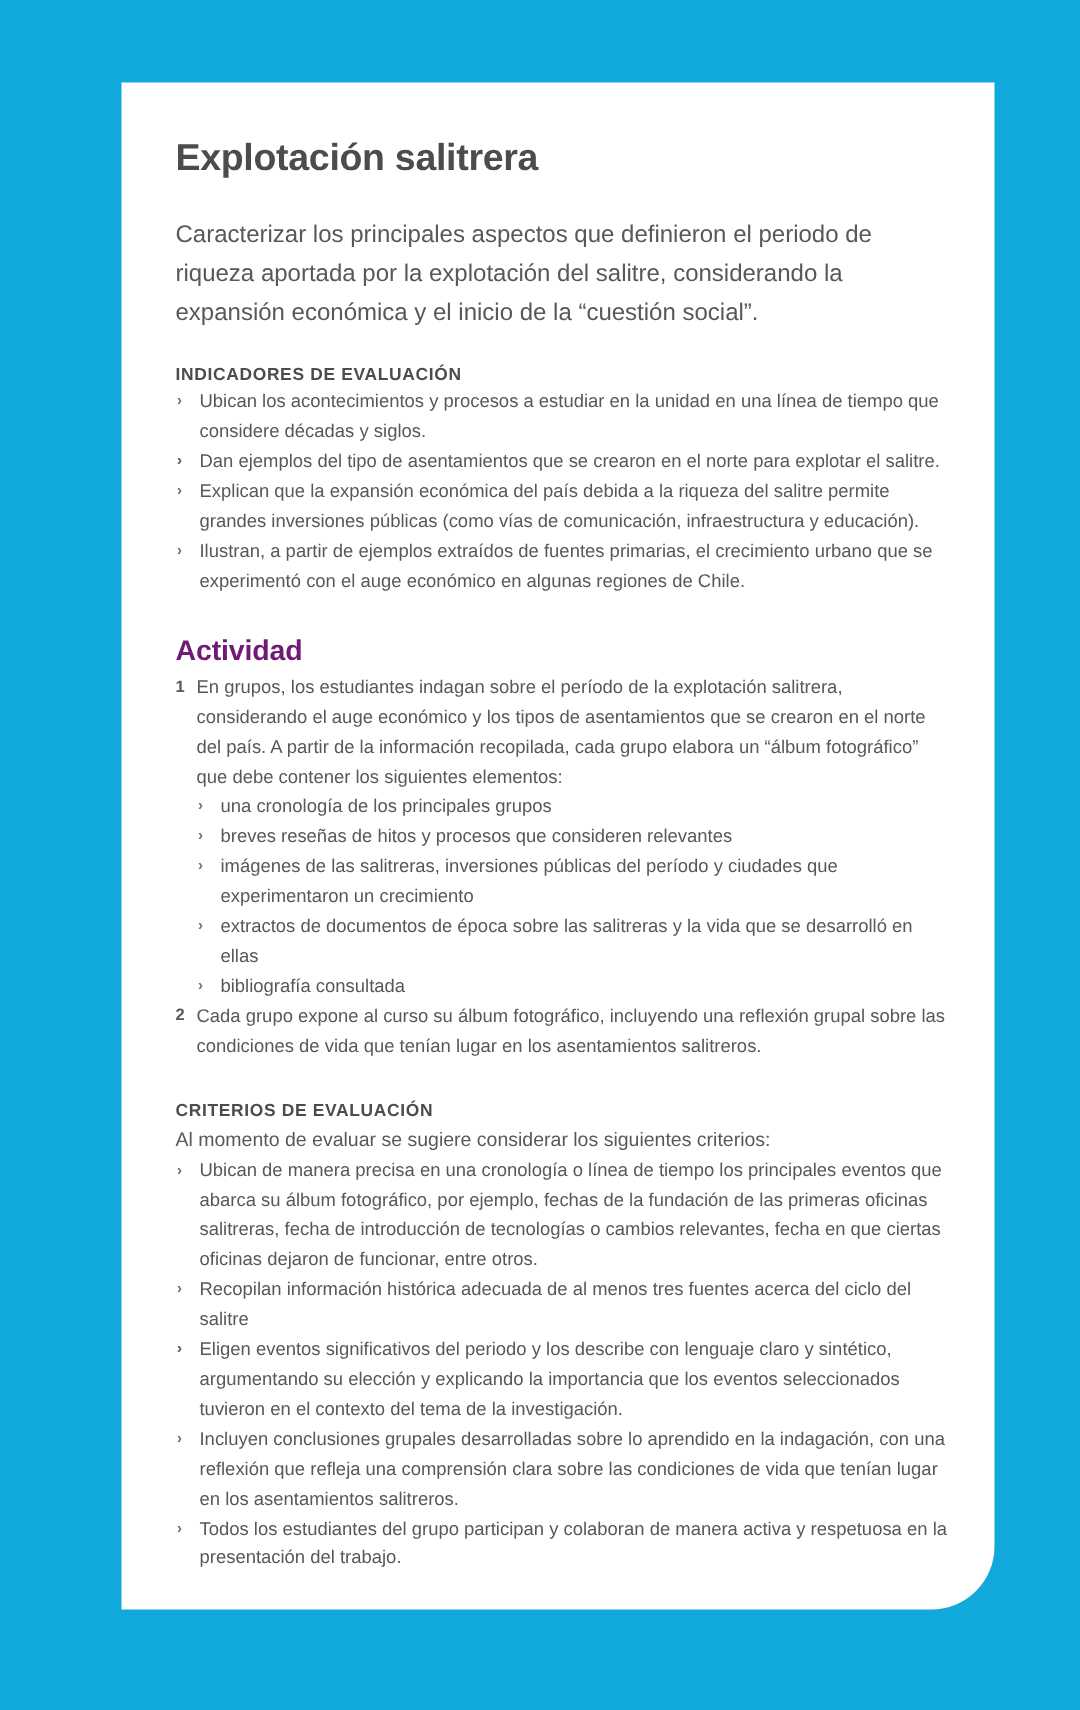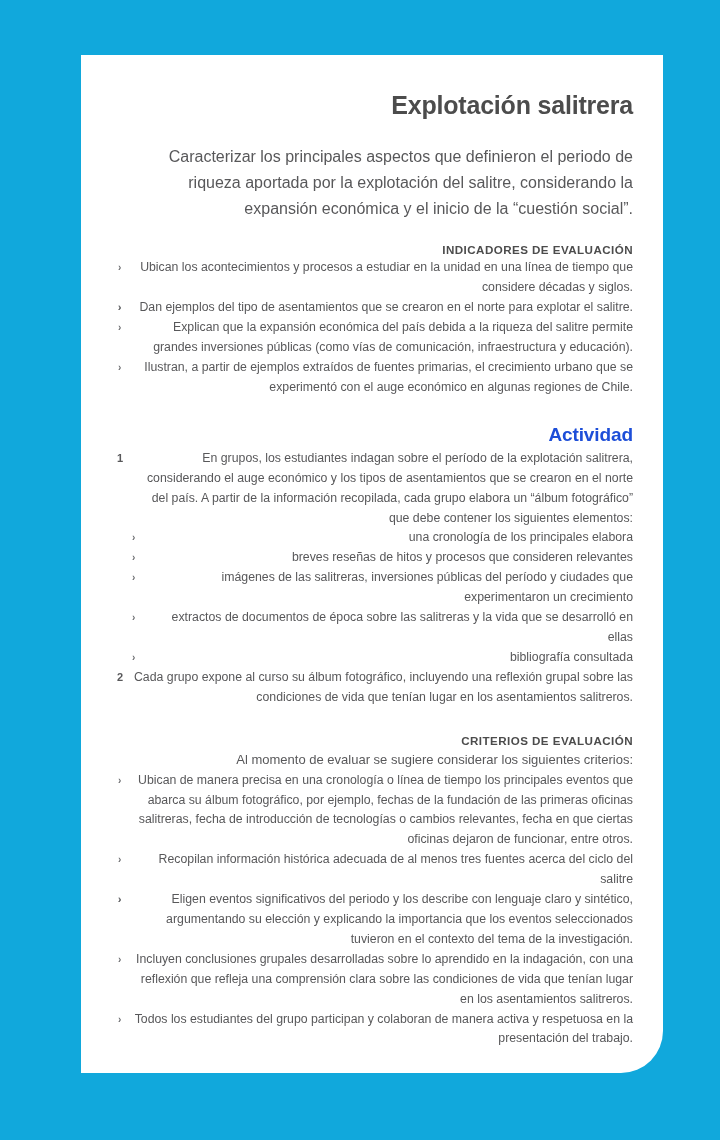--- a/index.html
+++ b/index.html
@@ -30,21 +30,20 @@
     width: 582px;
     height: 1018px;
     background: #ffffff;
     border-bottom-right-radius: 42px;
     box-sizing: border-box;
     padding: 36px 36px 0 36px;
   }
 
   .inner {
     width: 516px;
-    text-align: right;
   }
 
   
   .doc-title {
     font-size: 25px;
     font-weight: bold;
     color: #4c4c4c;
     letter-spacing: -0.2px;
     margin: 0 0 24px 0;
     line-height: 1.15;
@@ -76,21 +75,21 @@
   .section-intro {
     font-size: 13px;
     color: #58585a;
     line-height: 1.62;
     margin: 0 0 1px 0;
   }
 
   .activity-heading {
     font-size: 19px;
     font-weight: bold;
-    color: #1d4ed8;
+    color: #701a75;
     margin: 0 0 3px 0;
     letter-spacing: -0.1px;
   }
 
   .block-gap {
     height: 26px;
   }
 
   
   ul.chev, ol.num {
@@ -188,21 +187,21 @@
 
       <ol class="num">
         <li class="num-item">
           <span class="num">1</span>
           <span>En grupos, los estudiantes indagan sobre el período de la explotación salitrera, considerando el auge económico y los tipos de asentamientos que se crearon en el norte del país. A partir de la información recopilada, cada grupo elabora un “álbum fotográfico” que debe contener los siguientes elementos:</span>
         </li>
         <div class="sub-wrap">
           <ul class="chev sub">
             <li class="chev-item">
               <span class="chev">›</span>
-              <span>una cronología de los principales elabora</span>
+              <span>una cronología de los principales grupos</span>
             </li>
             <li class="chev-item">
               <span class="chev">›</span>
               <span>breves reseñas de hitos y procesos que consideren relevantes</span>
             </li>
             <li class="chev-item">
               <span class="chev">›</span>
               <span>imágenes de las salitreras, inversiones públicas del período y ciudades que experimentaron un crecimiento</span>
             </li>
             <li class="chev-item">

